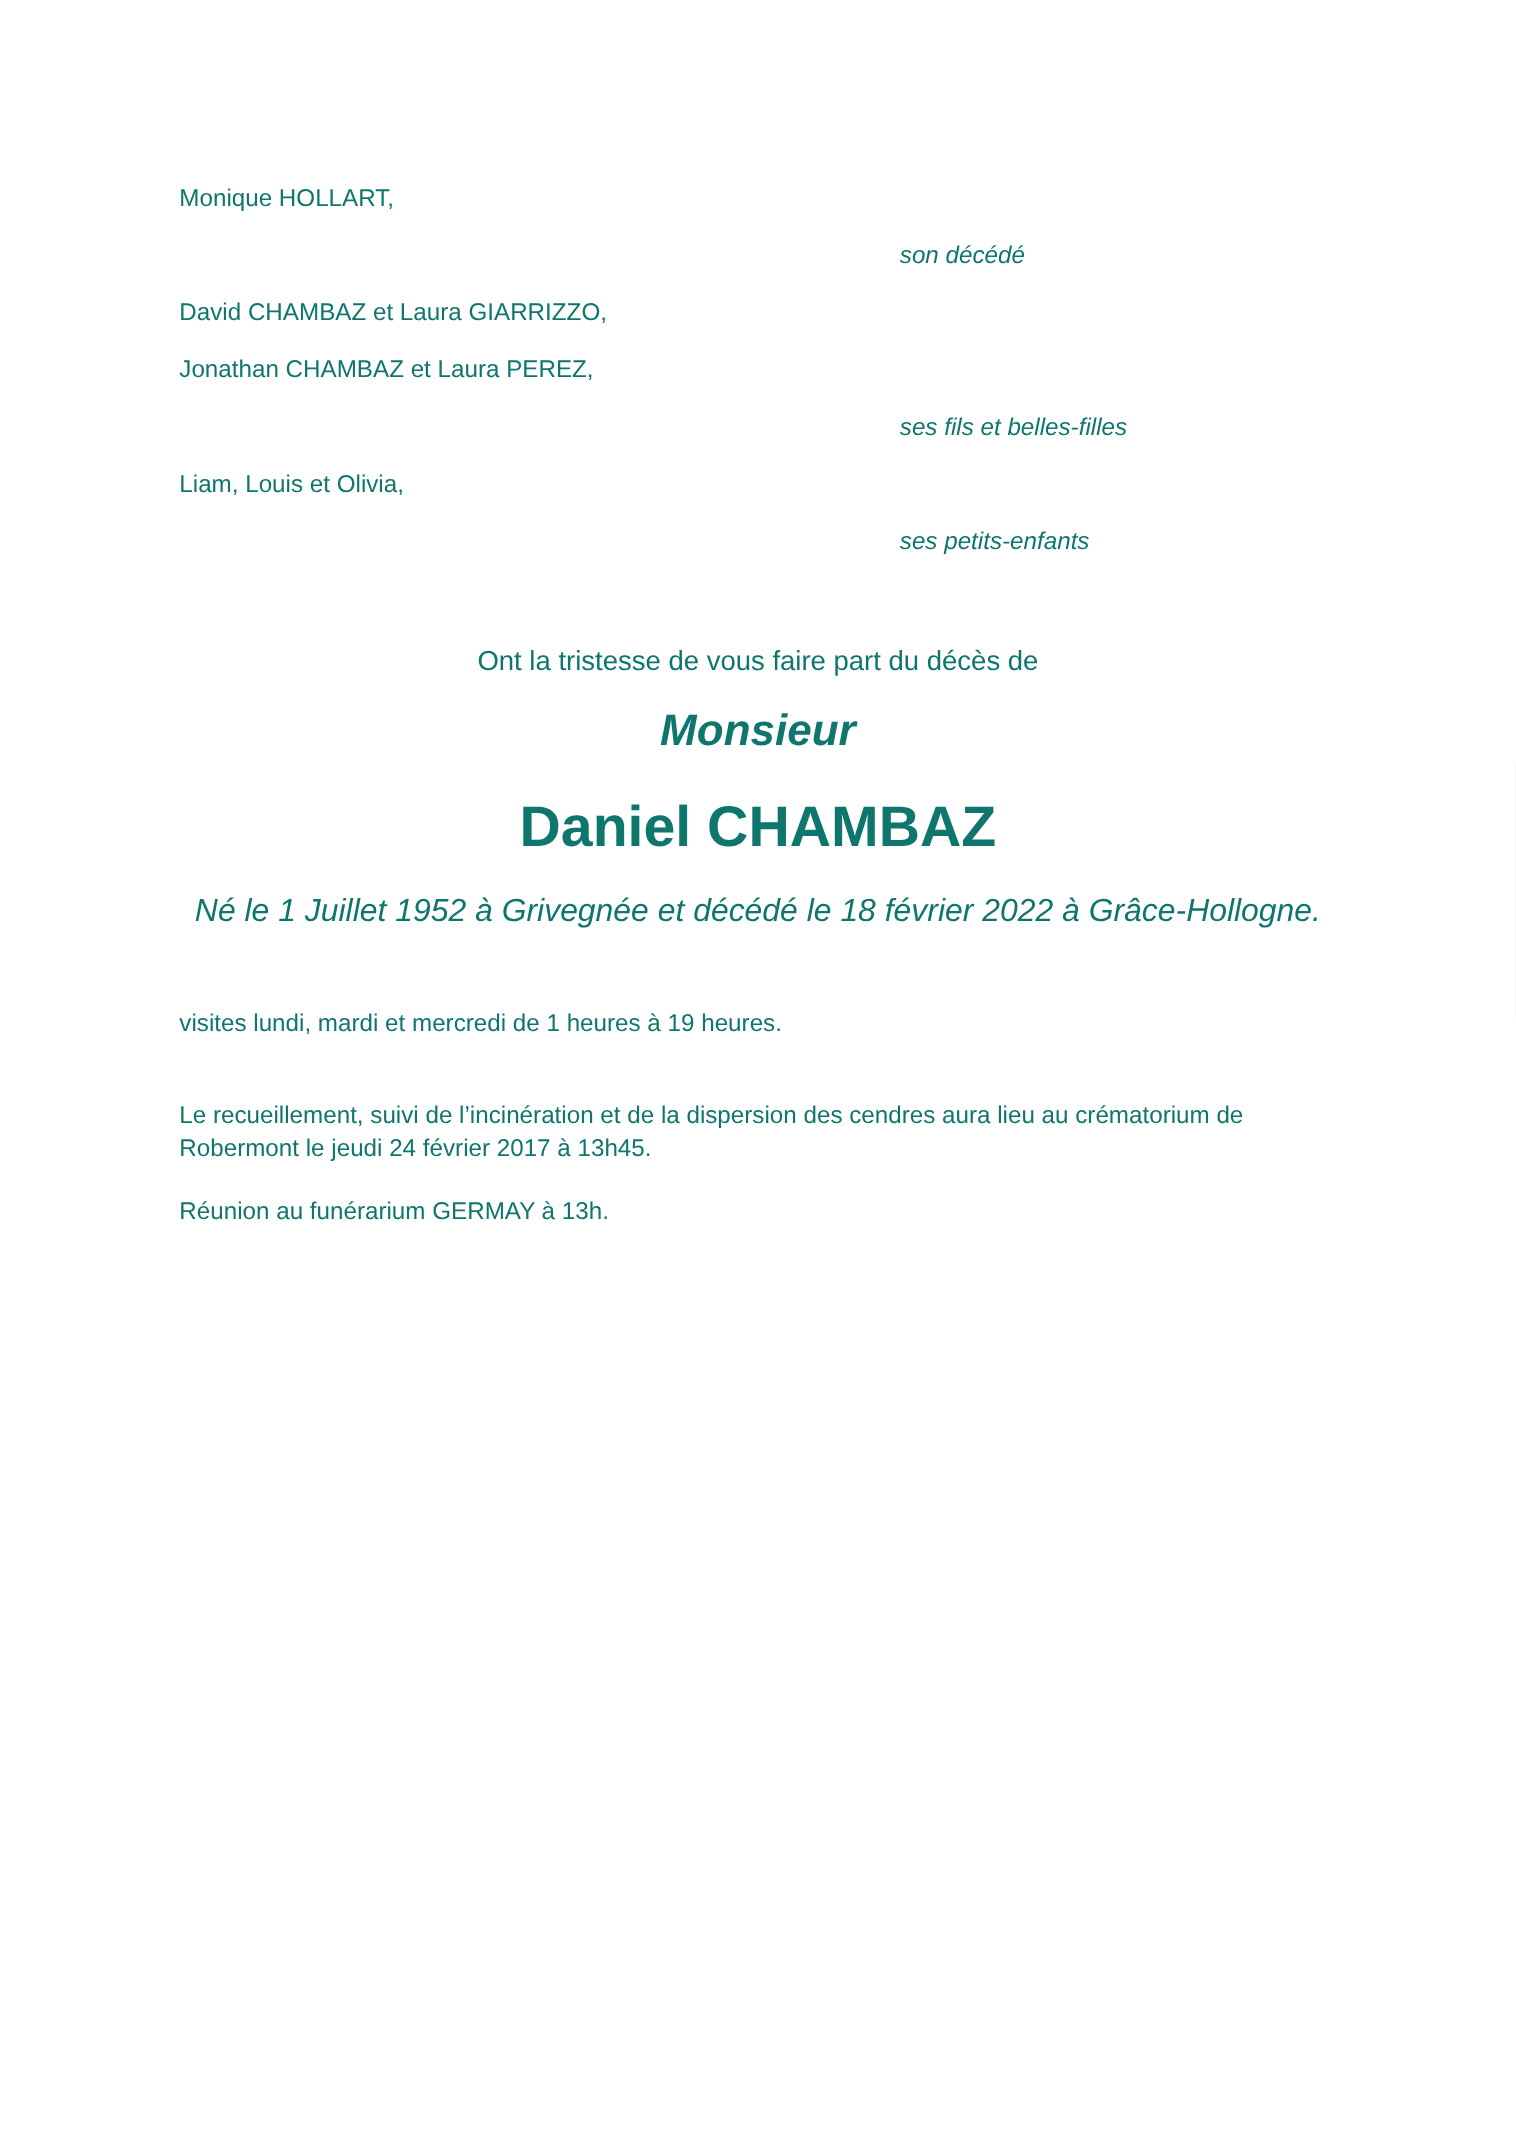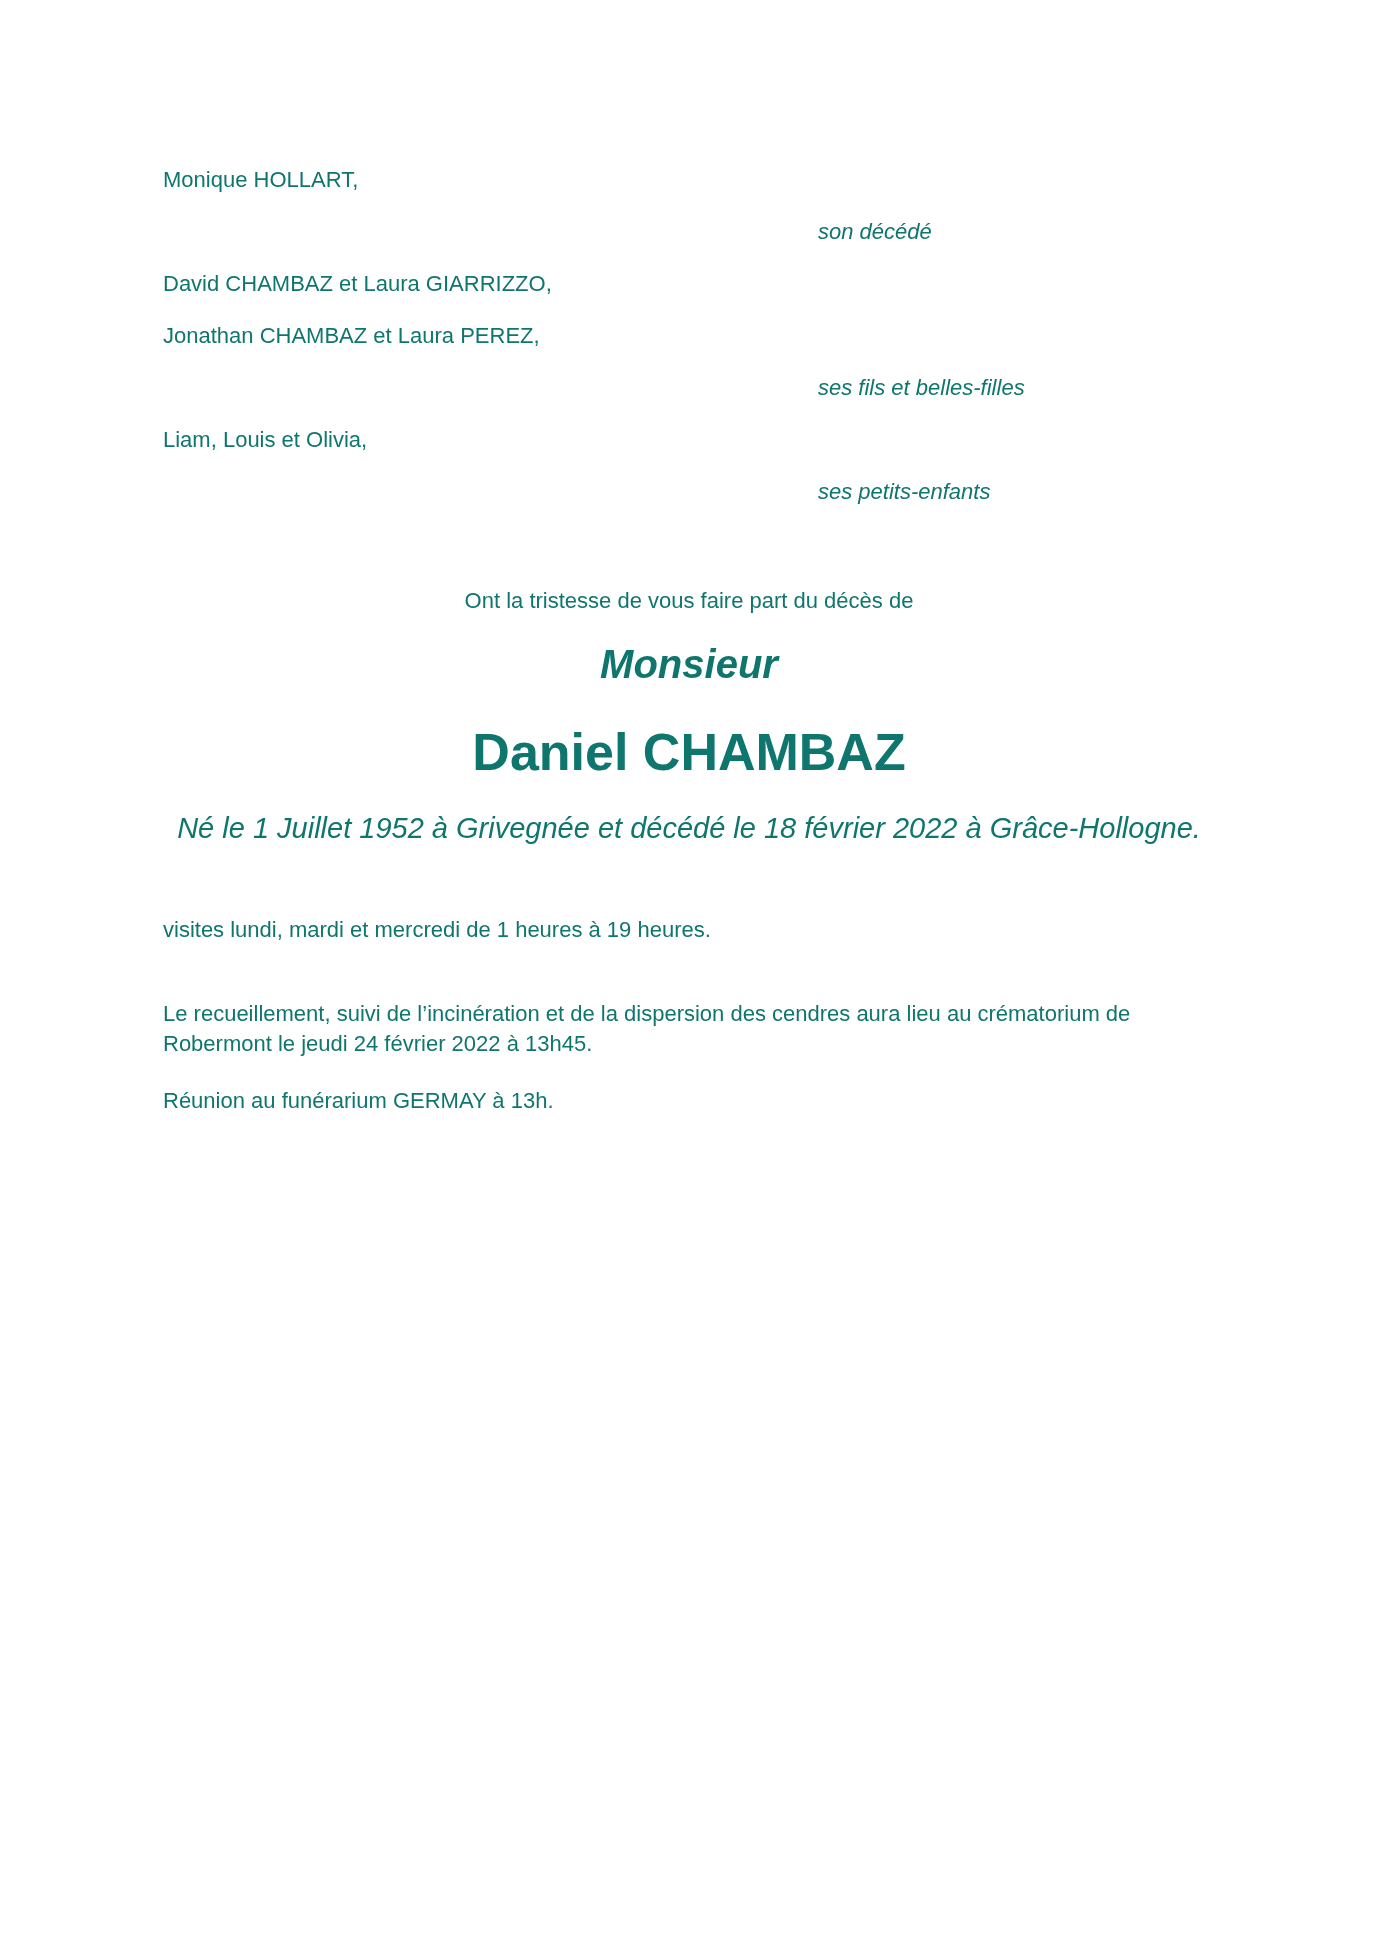--- a/index.html
+++ b/index.html
@@ -30,21 +30,21 @@
     left: 818px;
     font-style: italic;
   }
   .centered {
     left: 163px;
     width: 1052px;
     text-align: center;
     white-space: nowrap;
   }
   .intro-line {
-    font-size: 22px;
+    font-size: 25px;
     line-height: 26px;
     text-align: center;
   }
   .civility {
     font-size: 40px;
     line-height: 48px;
     font-weight: bold;
     font-style: italic;
   }
   .deceased {
@@ -94,20 +94,20 @@
   <div class="txt centered deceased" style="top:721px">Daniel CHAMBAZ</div>
 
   <div class="txt centered life-dates" style="top:815px">Né le 1 Juillet 1952 à Grivegnée et décédé le 18 février 2022 à Grâce-Hollogne.</div>
 
   <div class="para" style="top:915px">
     <div class="pline">visites lundi, mardi et mercredi de 1 heures à 19 heures.</div>
   </div>
 
   <div class="para" style="top:999px">
     <div class="pline">Le recueillement, suivi de l’incinération et de la dispersion des cendres aura lieu au crématorium de</div>
-    <div class="pline">Robermont le jeudi 24 février 2022 à 13h45.</div>
+    <div class="pline">Robermont le jeudi 24 février 2017 à 13h45.</div>
   </div>
 
   <div class="para" style="top:1086px">
     <div class="pline">Réunion au funérarium GERMAY à 13h.</div>
   </div>
 
 </div>
 
 </body></html>

